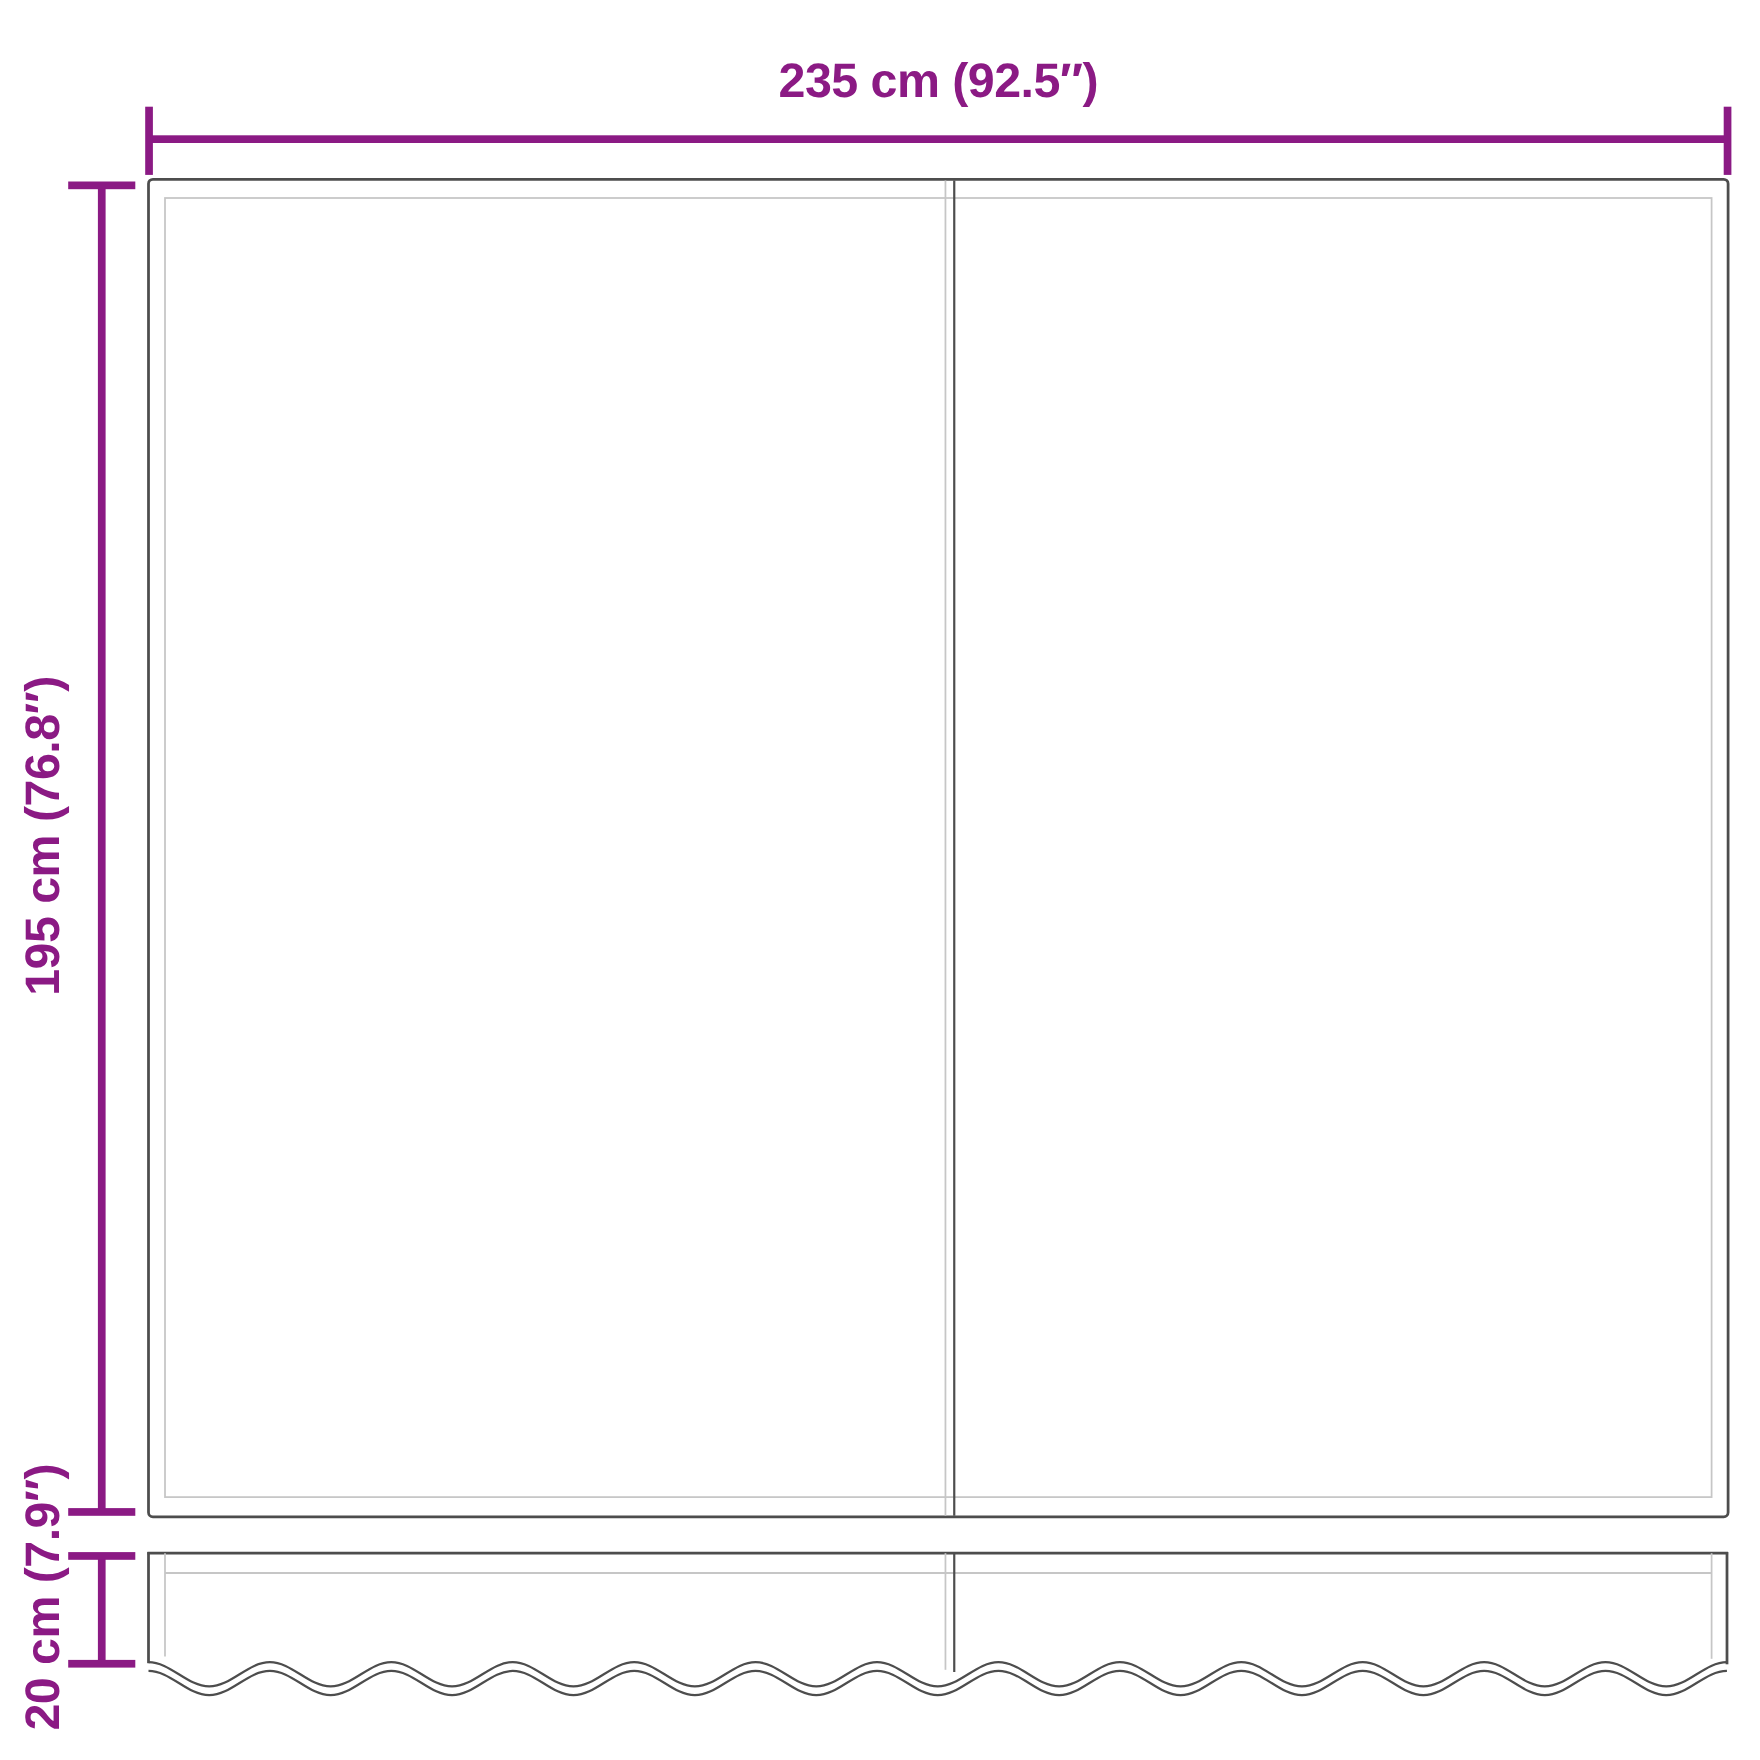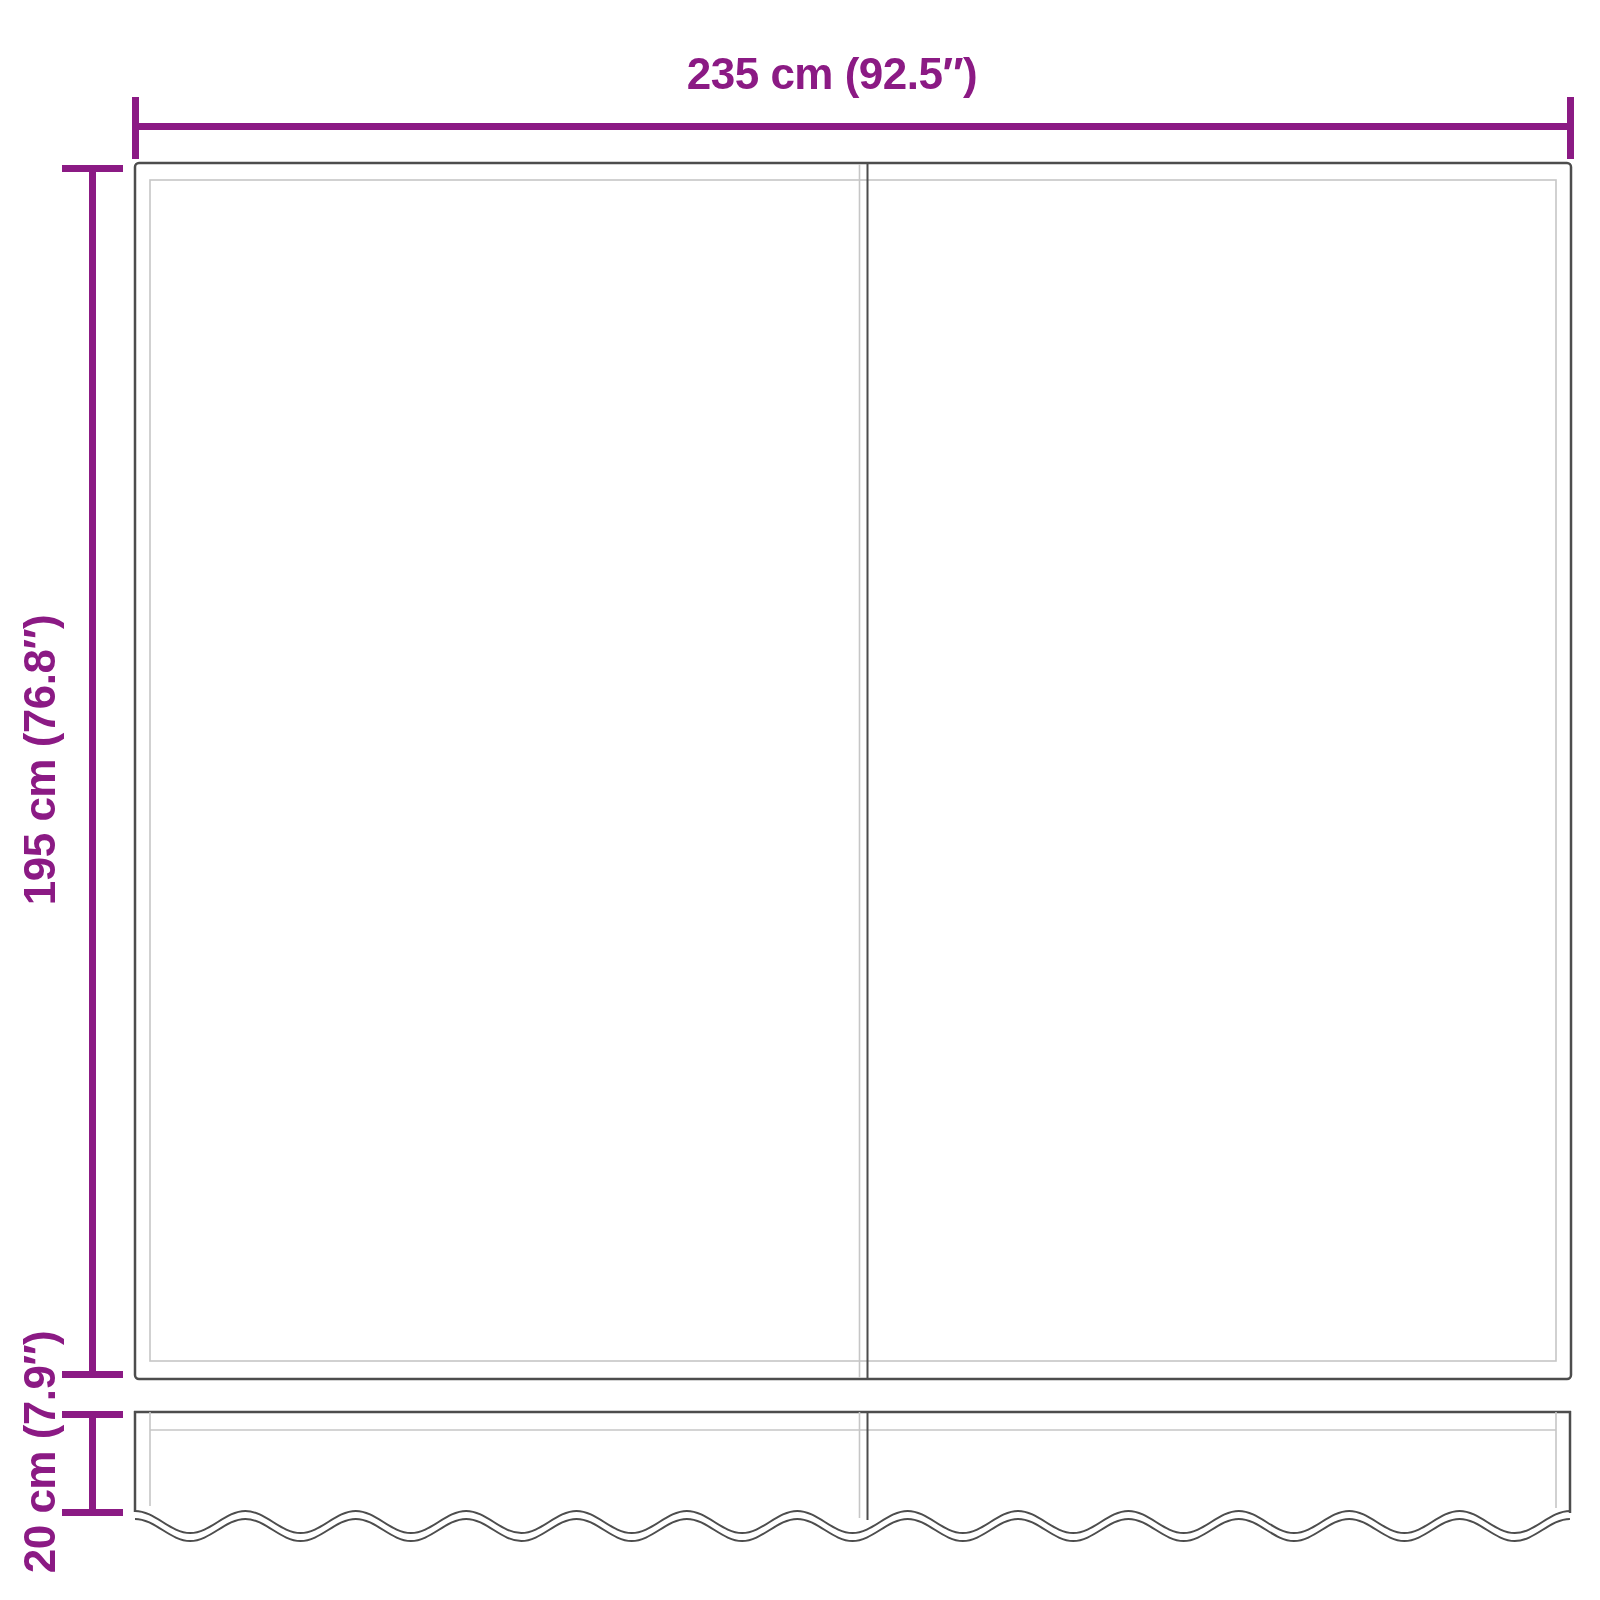--- a/index.html
+++ b/index.html
@@ -44,21 +44,21 @@
   .dim-label {
     position: absolute;
     color: var(--accent, #8b1a84);
     font-weight: bold;
     font-size: 44px;
     letter-spacing: -0.5px;
     white-space: nowrap;
     line-height: 1;
   }
   .dim-label-top {
-    left: 832px;
+    left: 853px;
     top: 52px;
     transform: translateX(-50%);
   }
   .dim-label-left {
     left: 40px;
     top: 760px;
     transform: translate(-50%, -50%) rotate(-90deg);
   }
   .dim-label-valance {
     left: 40px;

